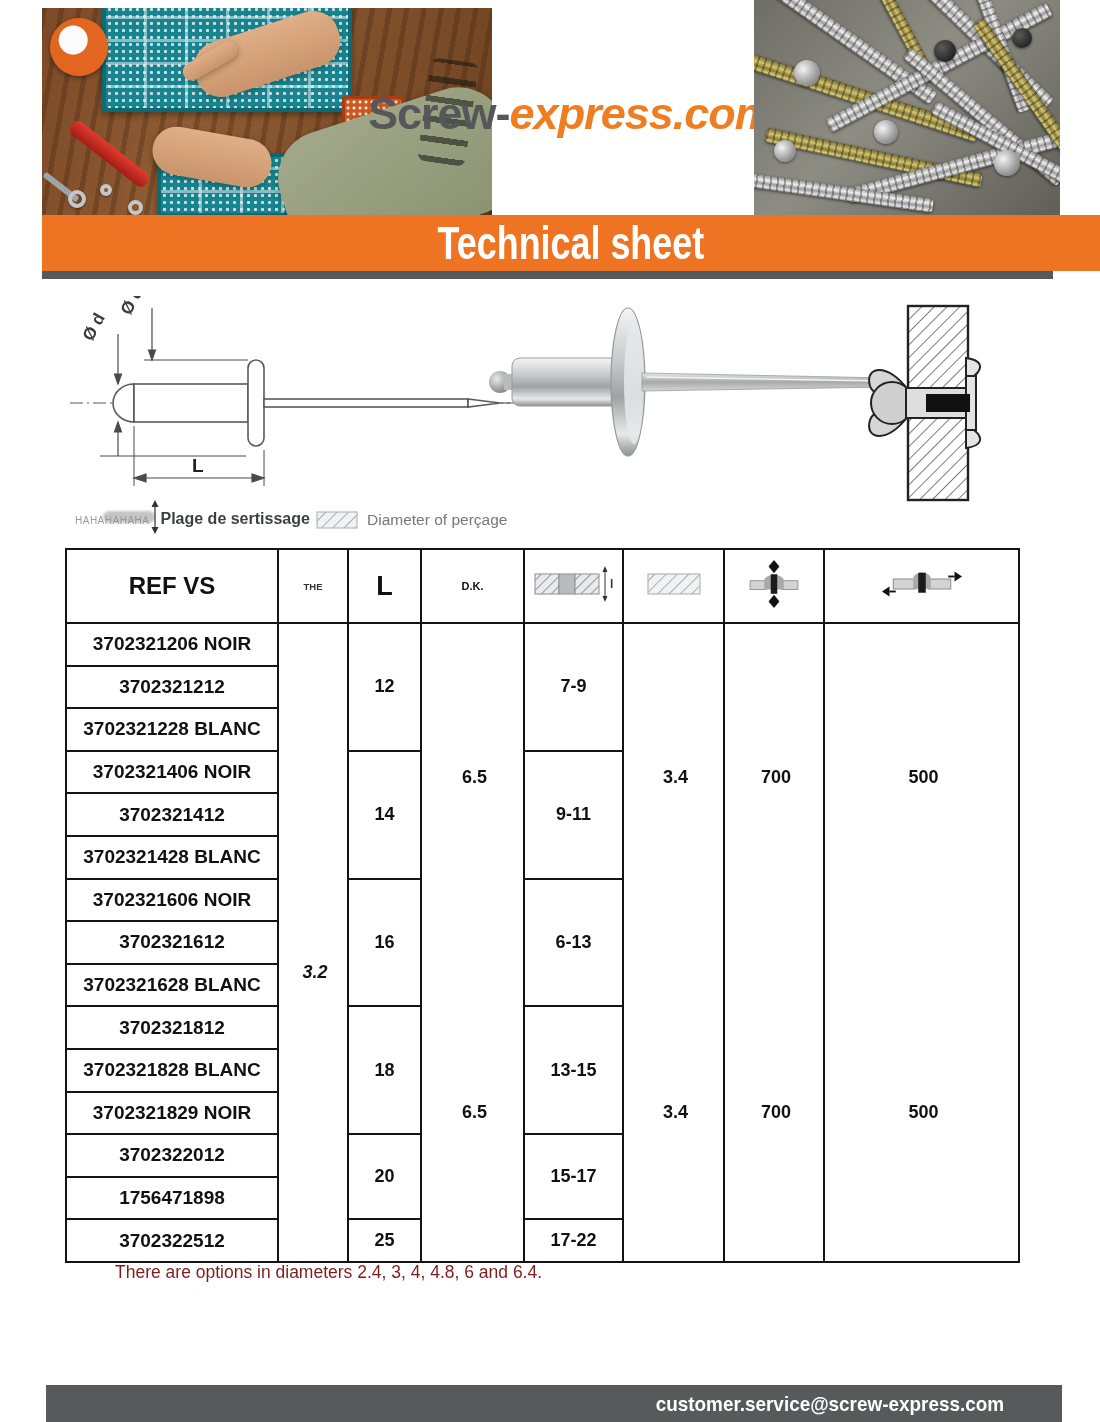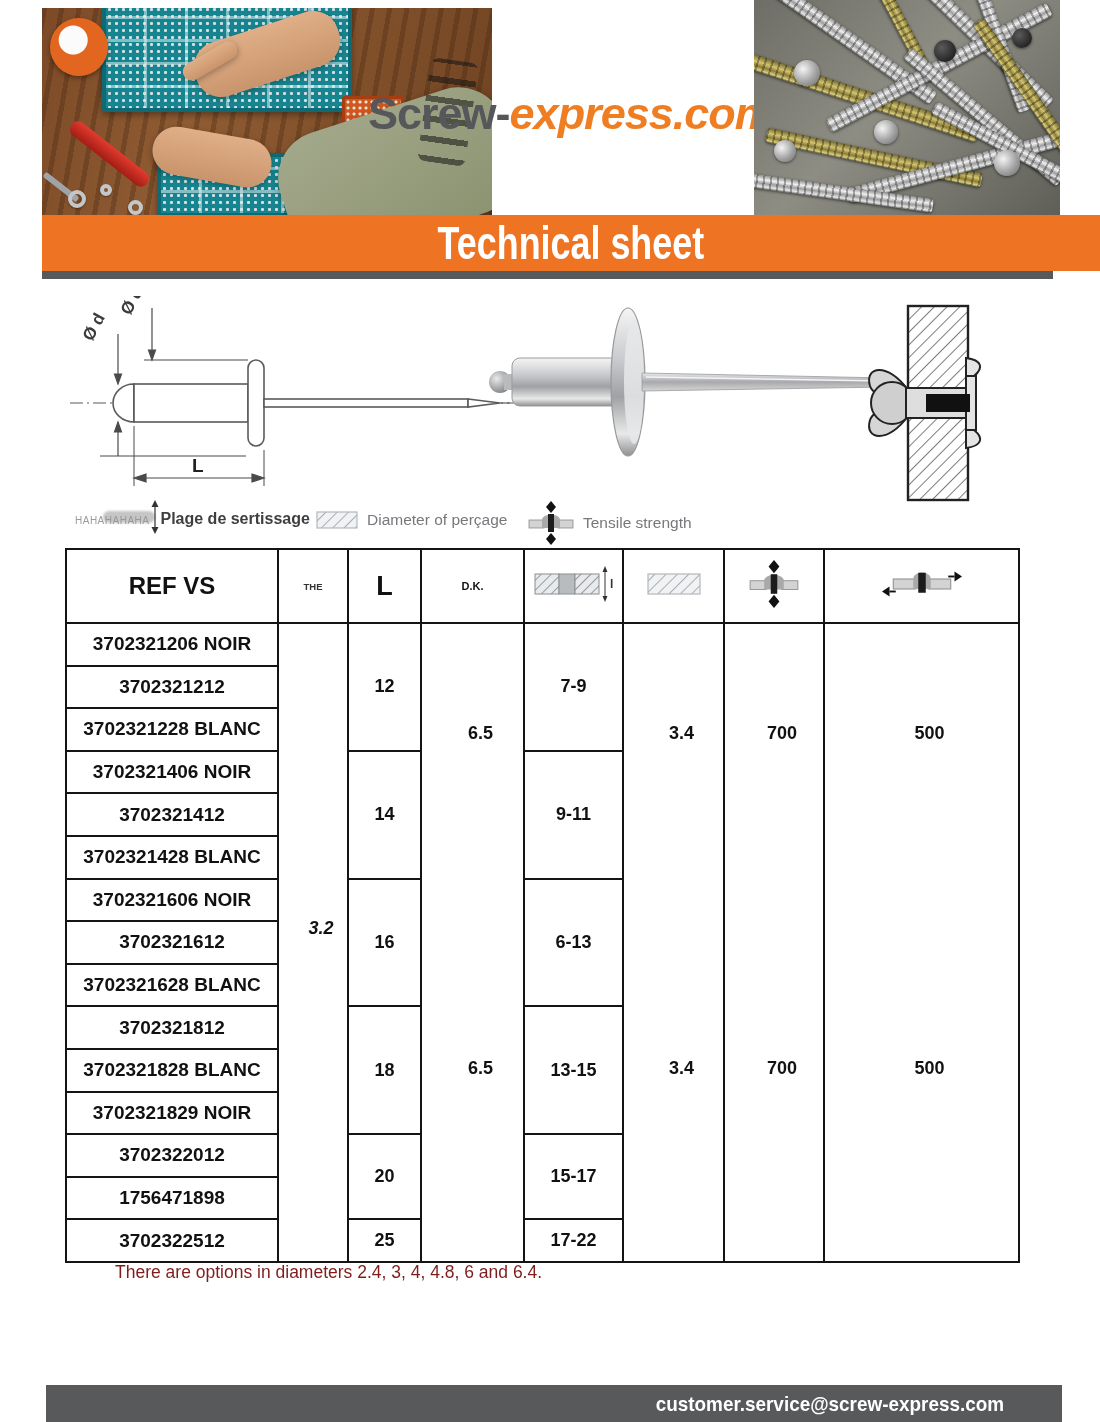--- a/index.html
+++ b/index.html
@@ -73,21 +73,21 @@
   .spec-table td, .spec-table th { border:2px solid #141414; padding:0; text-align:center; vertical-align:middle; color:#111; }
   .spec-table thead tr { height:74px; }
   .spec-table tbody tr { height:42.6px; }
   th.h-ref { font-size:24px; font-weight:700; letter-spacing:0; }
   th.h-the { font-size:9.5px; font-weight:700; color:#333; }
   th.h-l { font-size:27px; font-weight:700; }
   th.h-dk { font-size:11px; font-weight:700; }
   td.ref { font-size:19px; font-weight:700; white-space:nowrap; }
   td.num { font-size:18px; font-weight:700; }
   .tall-wrap { position:relative; height:635px; }
-  .tall-wrap .tv { position:absolute; left:8px; width:100%; transform:translateY(-50%); font-size:18px; font-weight:700; }
+  .tall-wrap .tv { position:absolute; left:2px; width:100%; transform:translateY(-50%); font-size:18px; font-weight:700;margin-top:44px; }
   .tv.p1 { top:108px; } .tv.p2 { top:443px; } .tv.pm { top:303px;font-style:italic; }
 
   
   .note { position:absolute; left:115px; top:1262px; font-size:17.5px; color:#7f1d1d; }
   .footer-bar { position:absolute; left:46px; top:1385px; width:1016px; height:37px; background:#58595b;
     display:flex; align-items:center; justify-content:flex-end; padding-right:58px; }
   .footer-email { color:#fff; font-size:21px; font-weight:700; transform:scaleX(.9); transform-origin:right center; white-space:nowrap; }
 </style>
 </head>
 <body>
@@ -257,31 +257,20 @@
         <pattern id="hatchL" width="8" height="8" patternUnits="userSpaceOnUse" patternTransform="rotate(45)">
           <rect width="8" height="8" fill="#f1f2f3"></rect>
           <line x1="0" y1="0" x2="0" y2="8" stroke="#a9adb2" stroke-width="2"></line>
         </pattern>
       </defs>
       <rect x="1" y="2" width="40" height="16" fill="url(#hatchL)" stroke="#b4b8bd" stroke-width="1.2"></rect>
     </svg>
     <span class="legend-label">Diameter of perçage</span>
   </div>
 
-  <div class="legend-item" style="left:528px;top:500px;">
-    <svg width="46" height="46" viewBox="0 0 46 46">
-      <rect x="1" y="20" width="15" height="8" fill="#d3d3d3" stroke="#8b8b8b" stroke-width=".8"></rect>
-      <rect x="30" y="20" width="15" height="8" fill="#d3d3d3" stroke="#8b8b8b" stroke-width=".8"></rect>
-      <path d="M14 20 C 14 13, 32 13, 32 20 L 32 28 L 14 28 Z" fill="#a9a9a9"></path>
-      <rect x="20" y="14" width="6" height="18" fill="#1c1c1c"></rect>
-      <path d="M23 1 L 28 7 L 23 13 L 18 7 Z" fill="#111"></path>
-      <path d="M23 33 L 28 39 L 23 45 L 18 39 Z" fill="#111"></path>
-    </svg>
-    <span class="legend-label">Tensile strength</span>
-  </div>
 
 
   <table class="spec-table">
     <colgroup>
       <col style="width:212px">
         <col style="width:70px">
         <col style="width:73px">
         <col style="width:103px">
       <col style="width:99px">
         <col style="width:101px">

